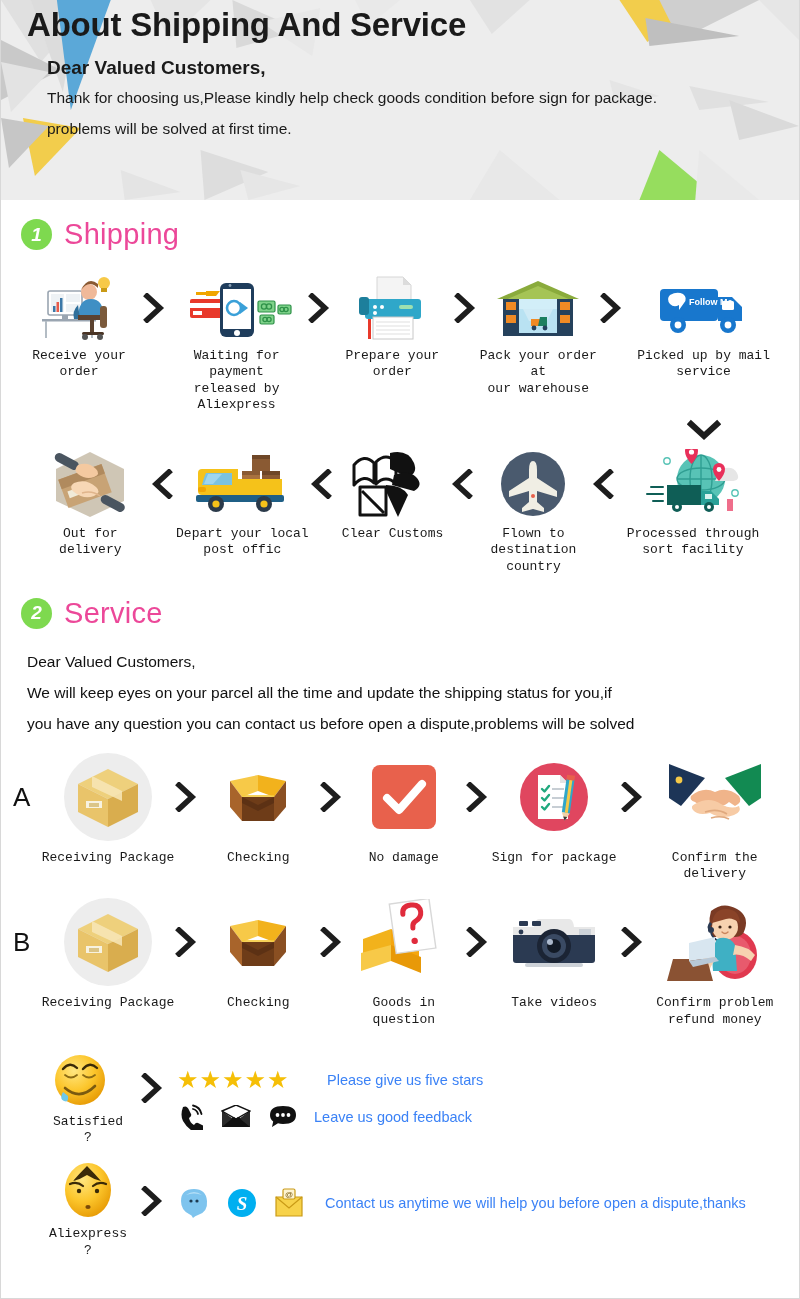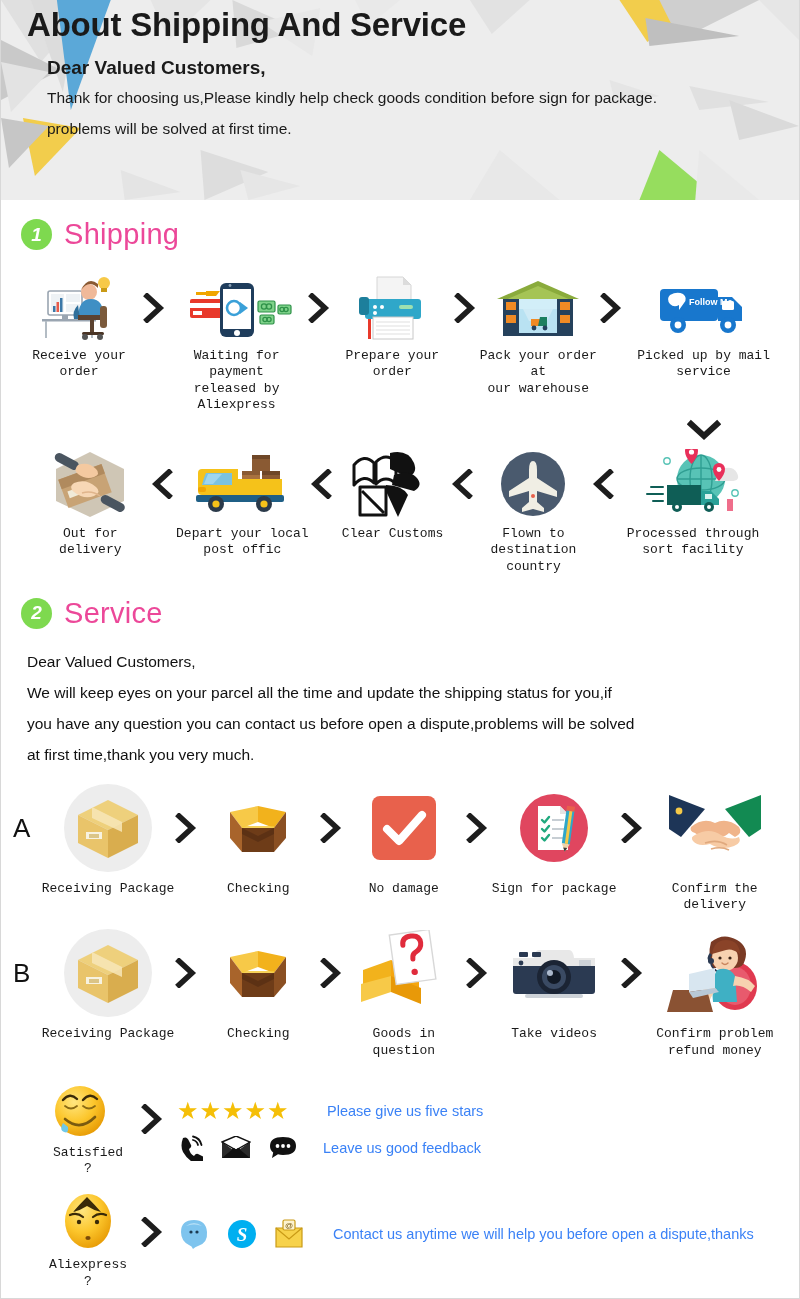--- a/index.html
+++ b/index.html
@@ -420,21 +420,20 @@
 
   <div style="margin-top:22px" class="section-head">
     <div class="num-badge">2</div>
     <div class="section-title">Service</div>
   </div>
 
   <div style="margin-top:16px">
     <div class="svc-para">Dear Valued Customers,</div>
     <div class="svc-para">We will keep eyes on your parcel all the time and update the shipping status for you,if</div>
     <div class="svc-para">you have any question you can contact us before open a dispute,problems will be solved</div>
-    <div class="svc-para">at first time,thank you very much.</div>
   </div>
 
   <div class="flow-row" style="margin-top:12px;padding:0 12px">
     <div style="width:30px;display:flex;align-items:center;height:92px">
       <span class="row-letter">A</span>
     </div>
 
     <div class="flow-step" style="width:140px">
       <div class="flow-icon" style="height:92px">
         <svg width="92" height="92" viewBox="0 0 92 92">
@@ -698,21 +697,21 @@
       <svg width="22" height="30" viewBox="0 0 22 30">
           <polyline points="4,3 17,15 4,27" fill="none" stroke="#1d1d1d" stroke-width="5.5" stroke-linecap="square"></polyline>
         </svg>
     </div>
 
     <div style="display:flex;flex-direction:column;gap:10px;padding-top:2px">
       <div style="display:flex;align-items:center;gap:24px">
         <span class="star" style="width:126px;display:inline-block">★★★★★</span>
         <span class="bottom-text">Please give us five stars</span>
       </div>
-      <div style="display:flex;align-items:center;gap:20px">
+      <div style="display:flex;align-items:center;gap:11px">
         <span style="width:126px;display:inline-flex;align-items:center;gap:18px">
           <svg width="26" height="26" viewBox="0 0 26 26">
             <path d="M6 3 q4 -2 6 3 l2 4 q1 2 -2 4 q1 5 5 7 q2 -3 4 -2 l4 2 q5 2 3 6 q-2 4 -8 2 q-9 -3 -14 -12 q-3 -6 0 -14z" fill="#111111"></path>
             <g fill="none" stroke="#111111" stroke-width="1.8" stroke-linecap="round">
               <path d="M16 5 q4 1 5 5"></path>
                 <path d="M16 1.5 q7 1.5 8.5 8.5"></path>
             </g>
           </svg>
           <svg width="30" height="24" viewBox="0 0 30 24">
             <path d="M1 22 L15 9 L29 22 Z" fill="#111111"></path>
@@ -771,17 +770,17 @@
       <svg width="30" height="30" viewBox="0 0 30 30">
         <circle cx="15" cy="15" r="14" fill="#00aff0"></circle>
         <text x="15" y="22" text-anchor="middle" font-family="Liberation Serif, serif" font-size="19" font-style="italic" font-weight="bold" fill="#ffffff">S</text>
       </svg>
       <svg width="32" height="30" viewBox="0 0 32 30">
         <path d="M3 9 h26 v19 h-26z" fill="#f7d24a" stroke="#c99a16" stroke-width="1.2"></path>
         <path d="M3 9 L16 20 L29 9" fill="none" stroke="#c99a16" stroke-width="1.2"></path>
         <rect x="10" y="1" width="12" height="10" rx="1.5" fill="#fdf3d0" stroke="#c99a16" stroke-width="1.2"></rect>
         <text x="16" y="9" text-anchor="middle" font-family="Liberation Sans, sans-serif" font-size="8" fill="#7a5a10">@</text>
       </svg>
-      <span class="bottom-text" style="margin-left:12px">Contact us anytime we will help you before open a dispute,thanks</span>
+      <span class="bottom-text" style="margin-left:4px">Contact us anytime we will help you before open a dispute,thanks</span>
     </div>
   </div>
 
 </div>
 
 </body></html>

